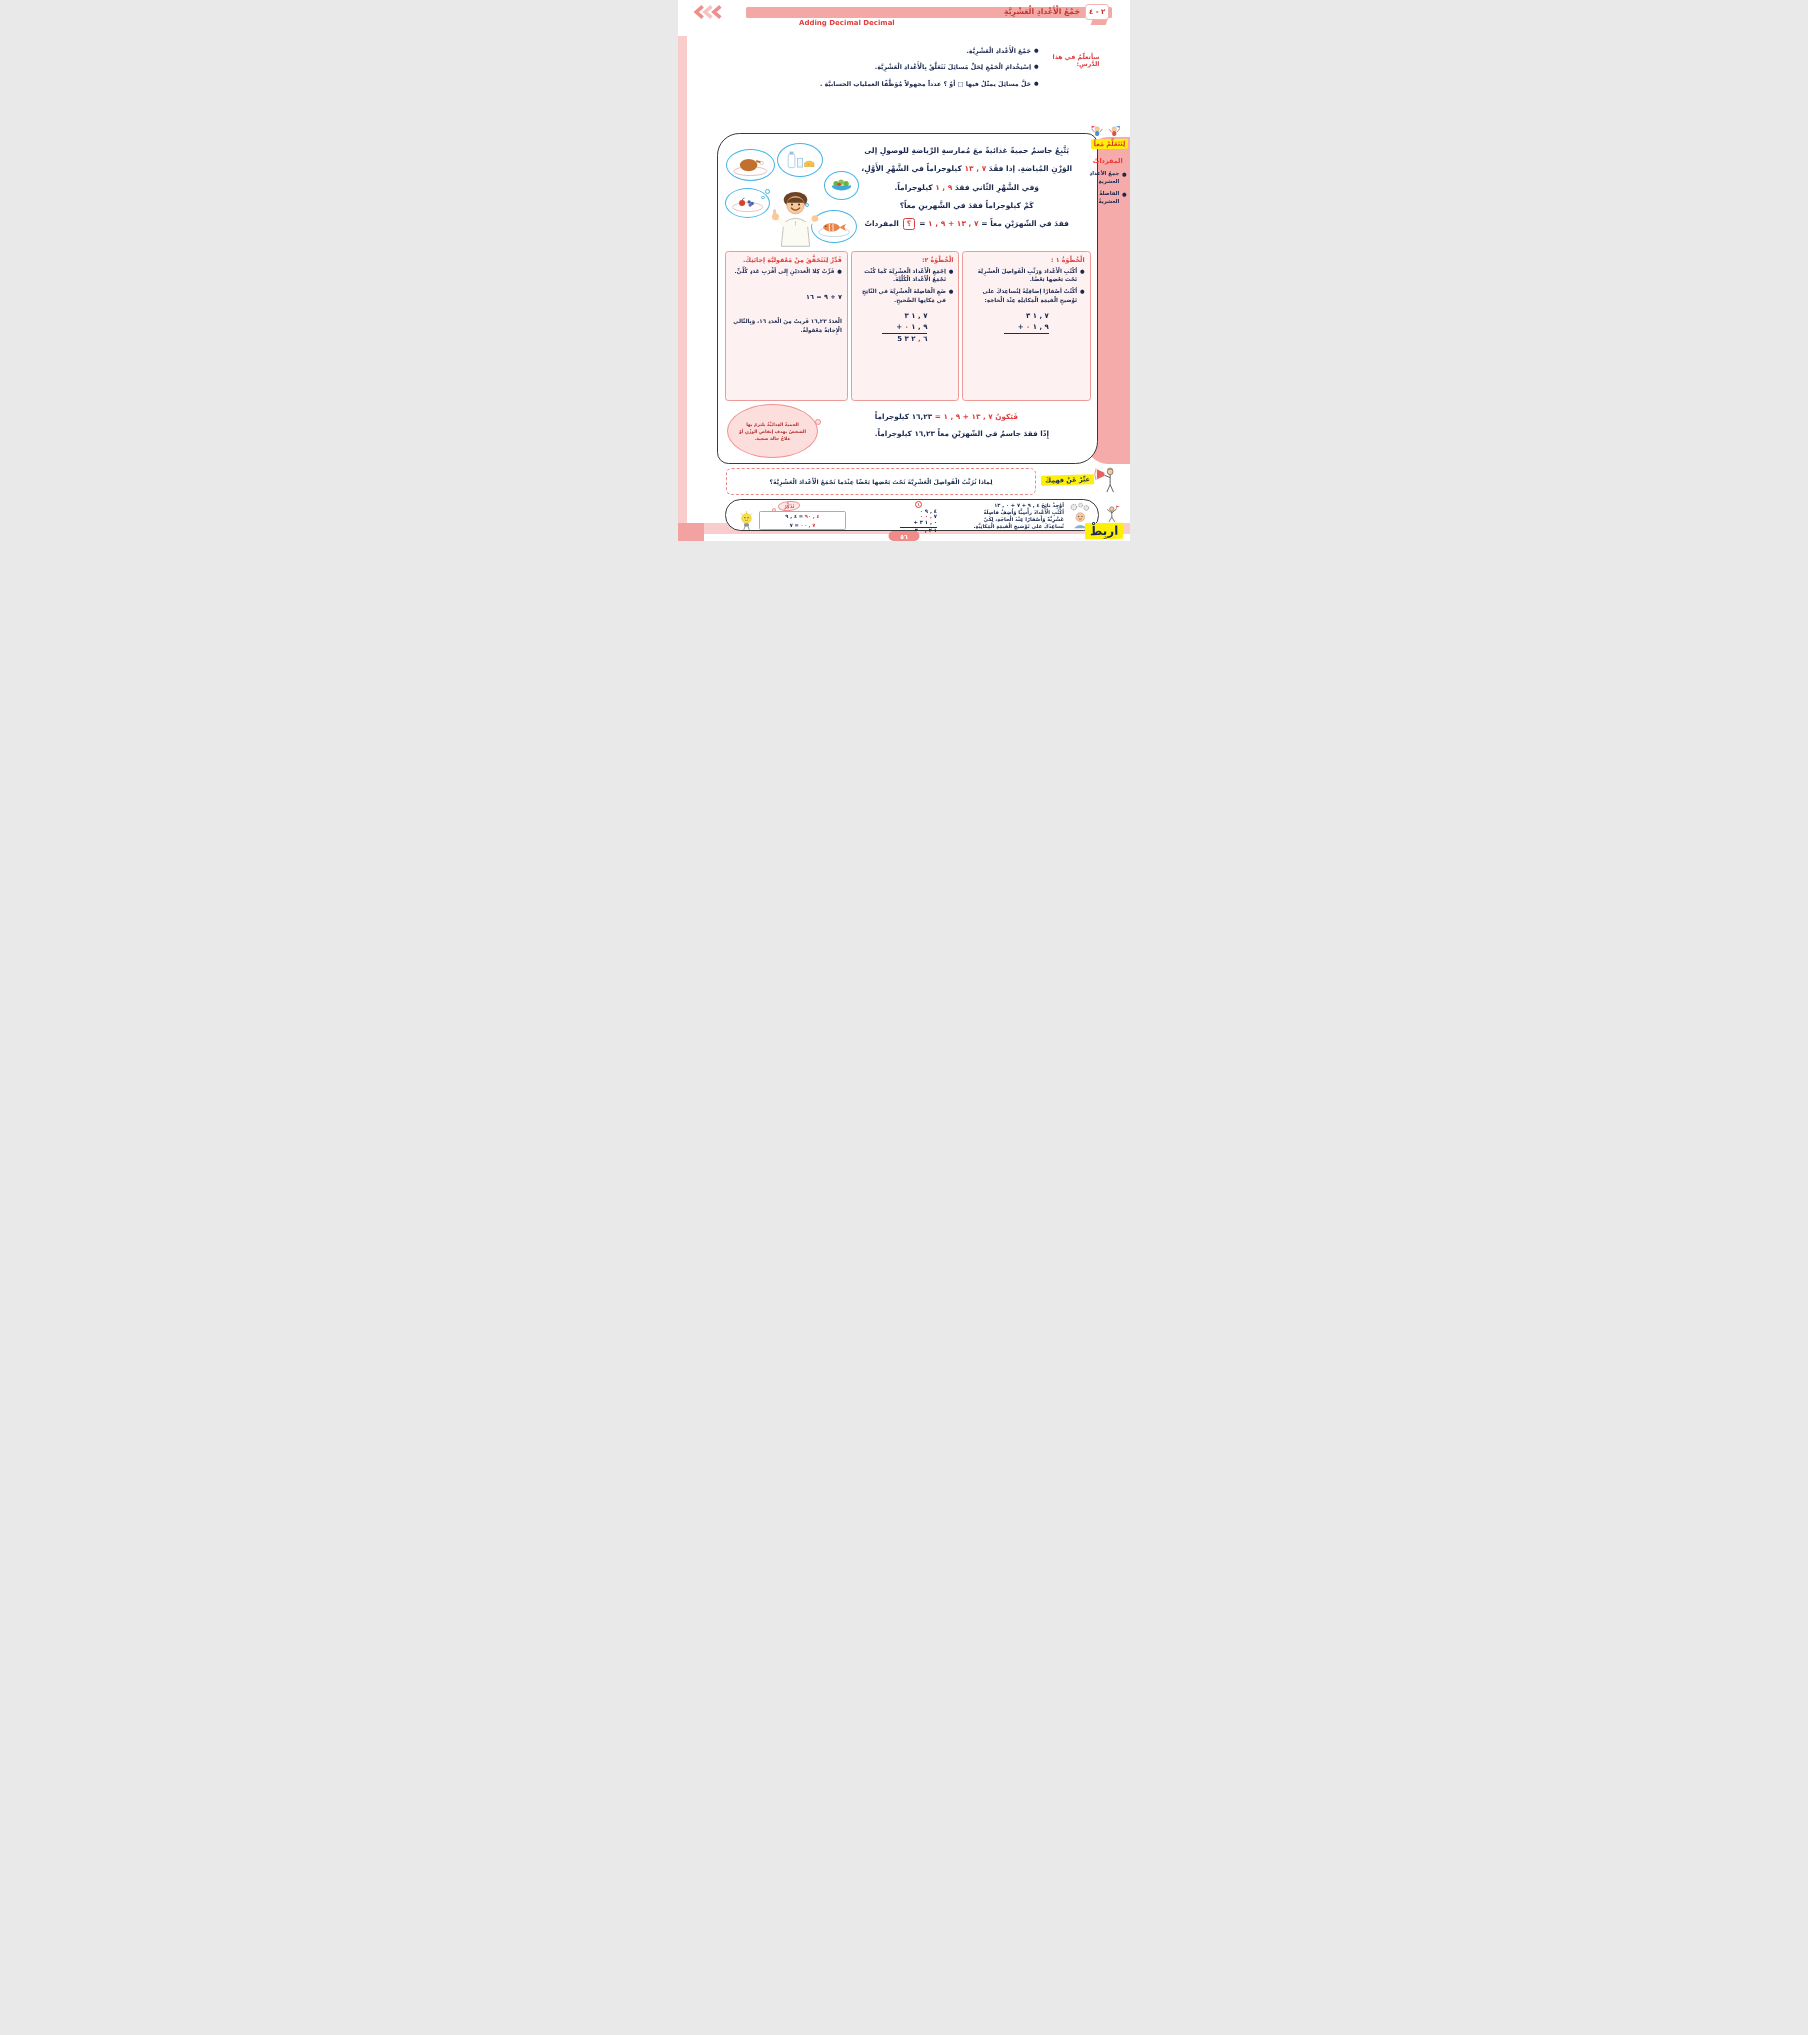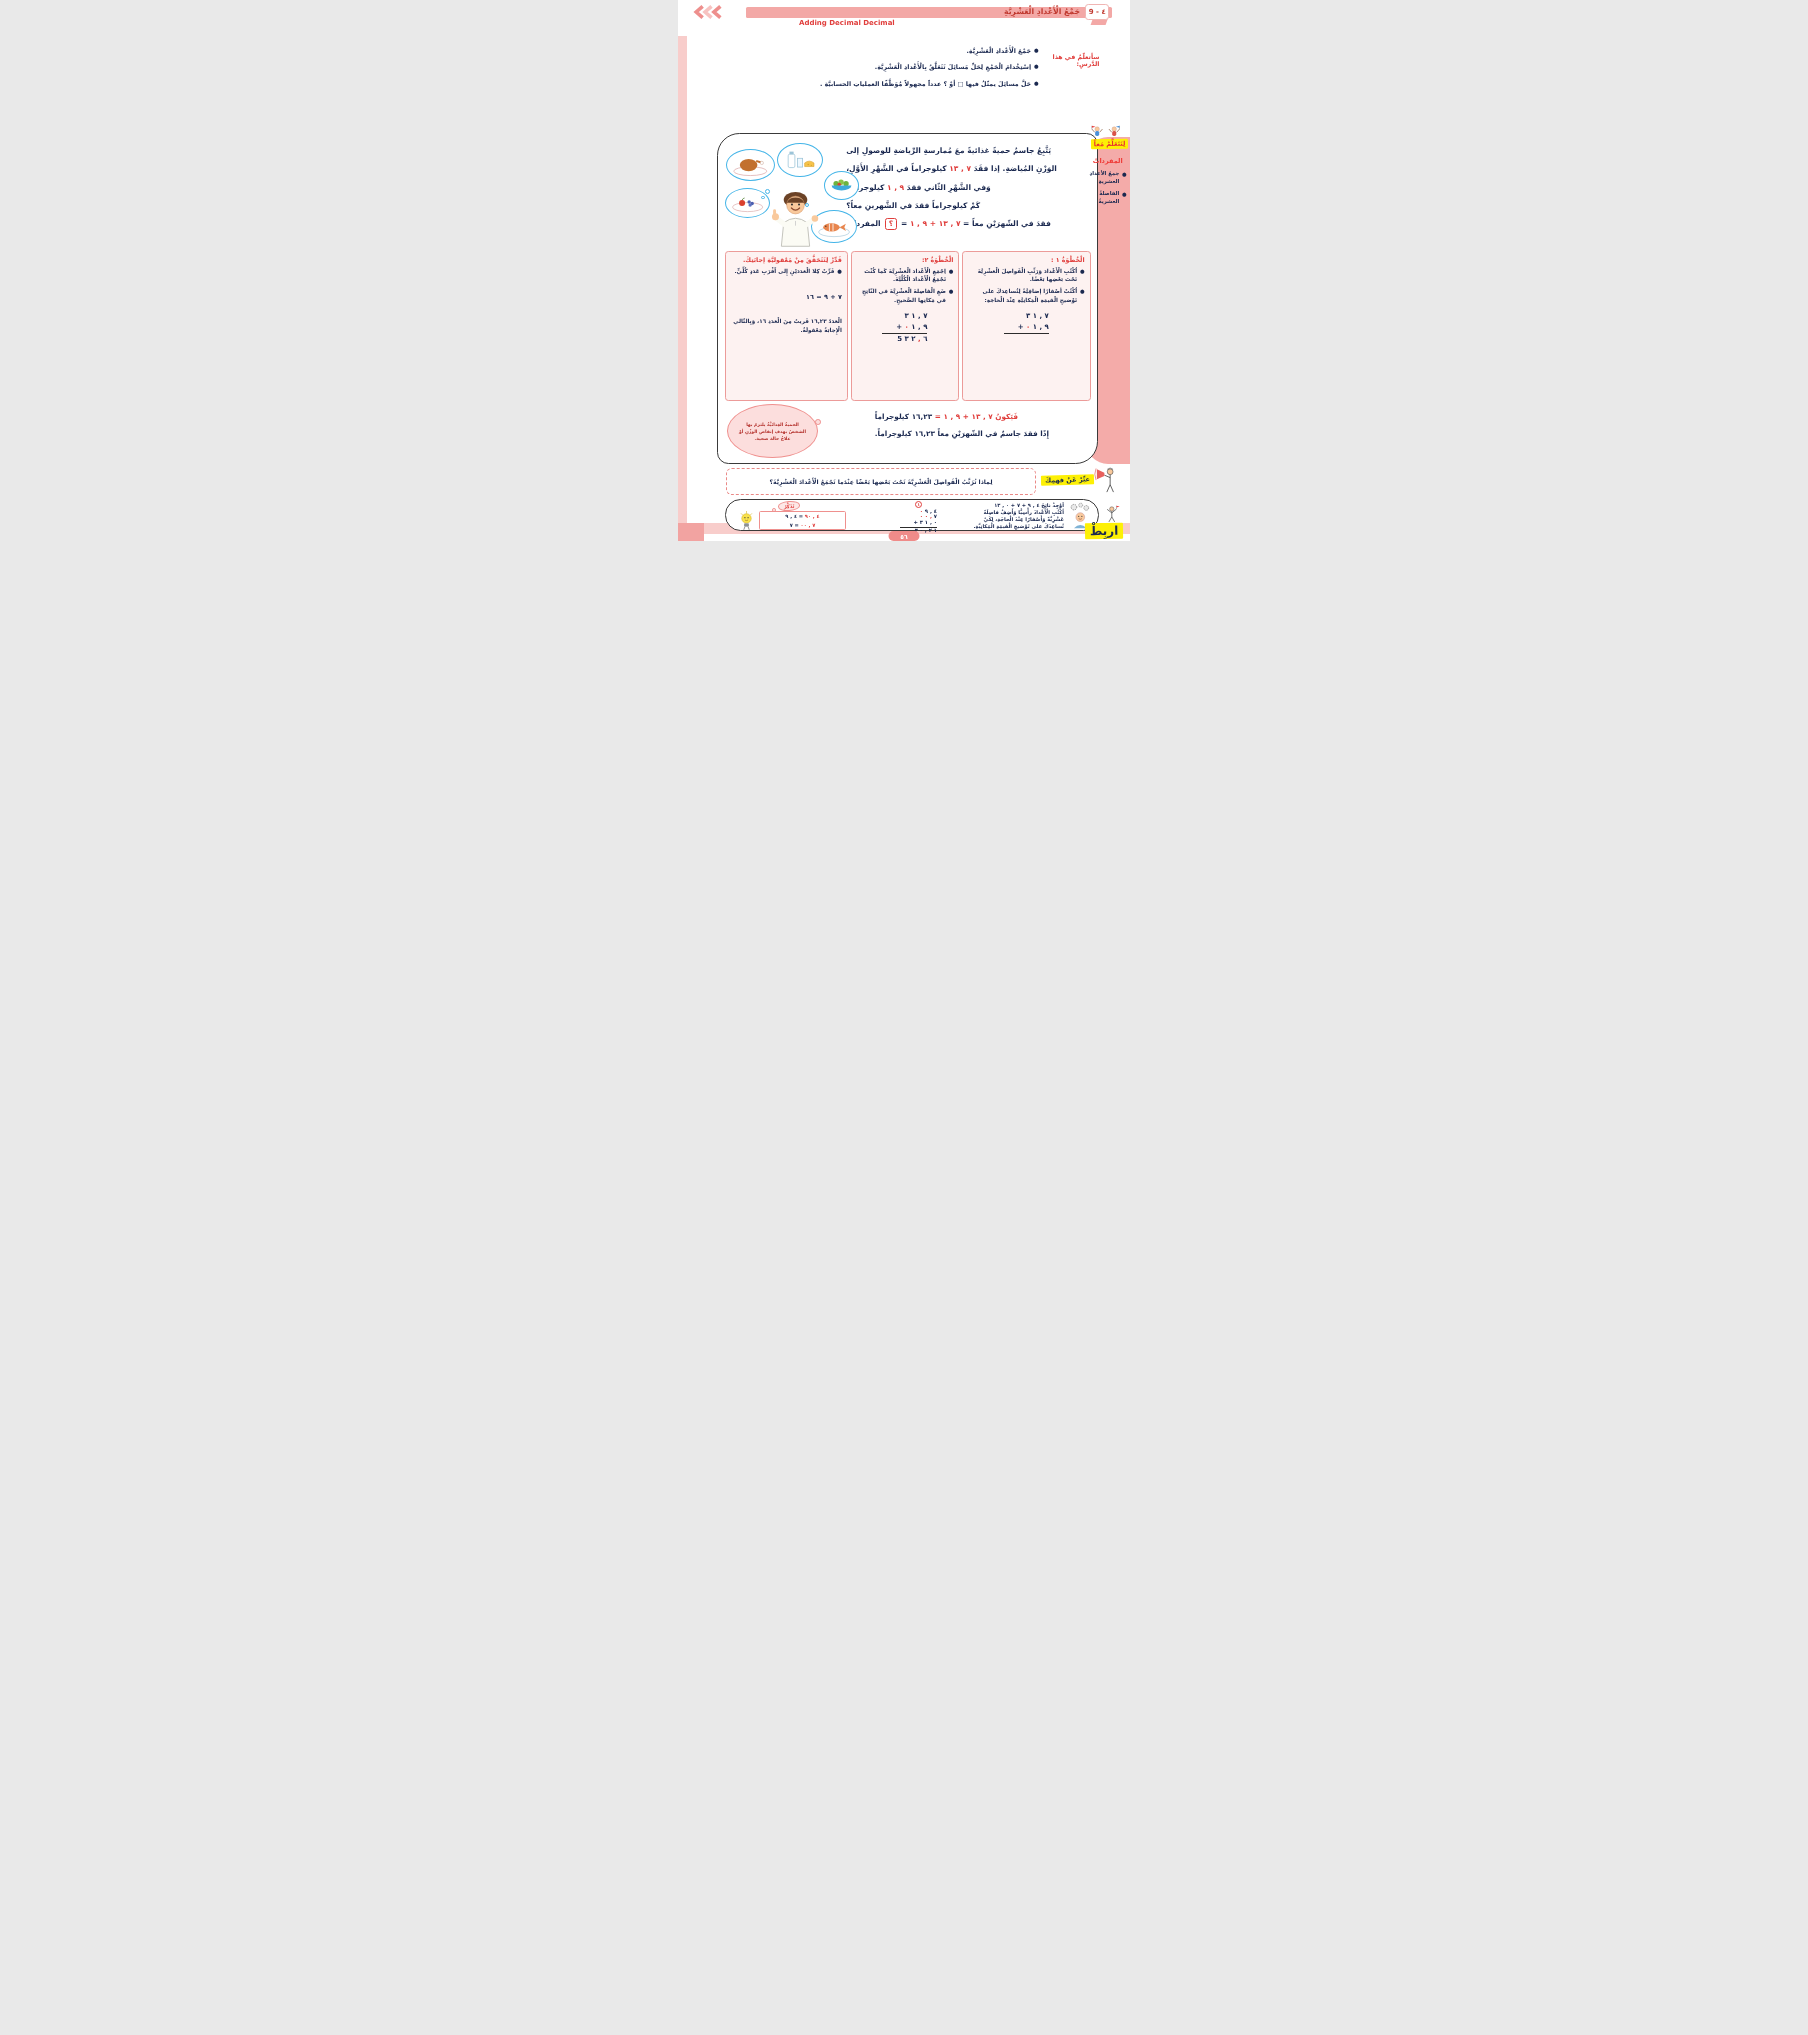--- a/index.html
+++ b/index.html
@@ -42,21 +42,21 @@
   .kids-icon{right:5.7px;top:125px;width:35px;height:12.2px;z-index:3}
   .lets-learn{right:2px;top:139px;background:var(--yellow);color:#e8302e;font-size:6.5px;
               padding:1.2px 2.8px;border-radius:1.2px;z-index:3;transform:rotate(-1deg)}
   .vocab-title{right:7.3px;top:157px;color:#ef3b38;font-size:6.5px;z-index:3}
   .vocab{right:3.3px;top:170px;width:39px;z-index:3}
   .vocab-item{display:flex;align-items:flex-start;font-size:5.3px;line-height:7.7px;margin-bottom:4.9px}
 
   
   .main-box{right:32px;top:133px;width:381px;height:331px;background:#fff;border:0.8px solid #3a3a3a;
             border-radius:22.4px 11.4px 22.4px 11.4px;z-index:2}
-  .story{position:absolute;right:9.8px;top:8.1px;width:241px;text-align:left;
+  .story{position:absolute;right:9.8px;top:8.1px;width:241px;text-align:center;
          font-size:7.5px;line-height:18.3px}
   .qbox{display:inline-block;border:0.7px solid var(--red);border-radius:2.4px;color:var(--red);
         padding:0 2.8px;line-height:9.8px;margin:0 1.6px}
 
   .illustration{position:absolute;left:7.3px;top:8.1px;width:136px;height:106px}
   .cloud{position:absolute;background:#fff;border:1px solid var(--cloudblue);border-radius:50%;
          display:flex;align-items:center;justify-content:center}
   .cloud svg{width:82%;height:auto}
   .bub{position:absolute;background:#fff;border:0.8px solid var(--cloudblue);border-radius:50%}
 
@@ -122,21 +122,21 @@
 
   <svg class="abs chevrons" viewBox="0 0 82 34">
     <polyline points="24,3 8,17 24,31" fill="none" stroke="#ee8f8d" stroke-width="9"></polyline>
     <polyline points="46,3 30,17 46,31" fill="none" stroke="#f7c3c1" stroke-width="9"></polyline>
     <polyline points="68,3 52,17 68,31" fill="none" stroke="#ee8f8d" stroke-width="9"></polyline>
   </svg>
 
   <div class="abs header-band"></div>
   <div class="abs header-notch"></div>
   <div class="abs lesson-box">
-    <span dir="ltr">9 - ٤</span>
+    <span dir="ltr">٢ - ٤</span>
   </div>
   <div class="abs header-title">جَمْعُ الْأَعْدادِ الْعَشْرِيَّةِ</div>
   <div class="abs header-en">Adding Decimal Decimal</div>
 
   <div class="abs objectives">
     <div class="obj-label">سأتعلّمُ في هذا الدَّرسِ:</div>
     <div class="obj-items">
       <div class="obj-item">
         <span class="dot">●</span>
         <span>جَمْعَ الْأَعْدادِ الْعَشْرِيَّةِ.</span>

